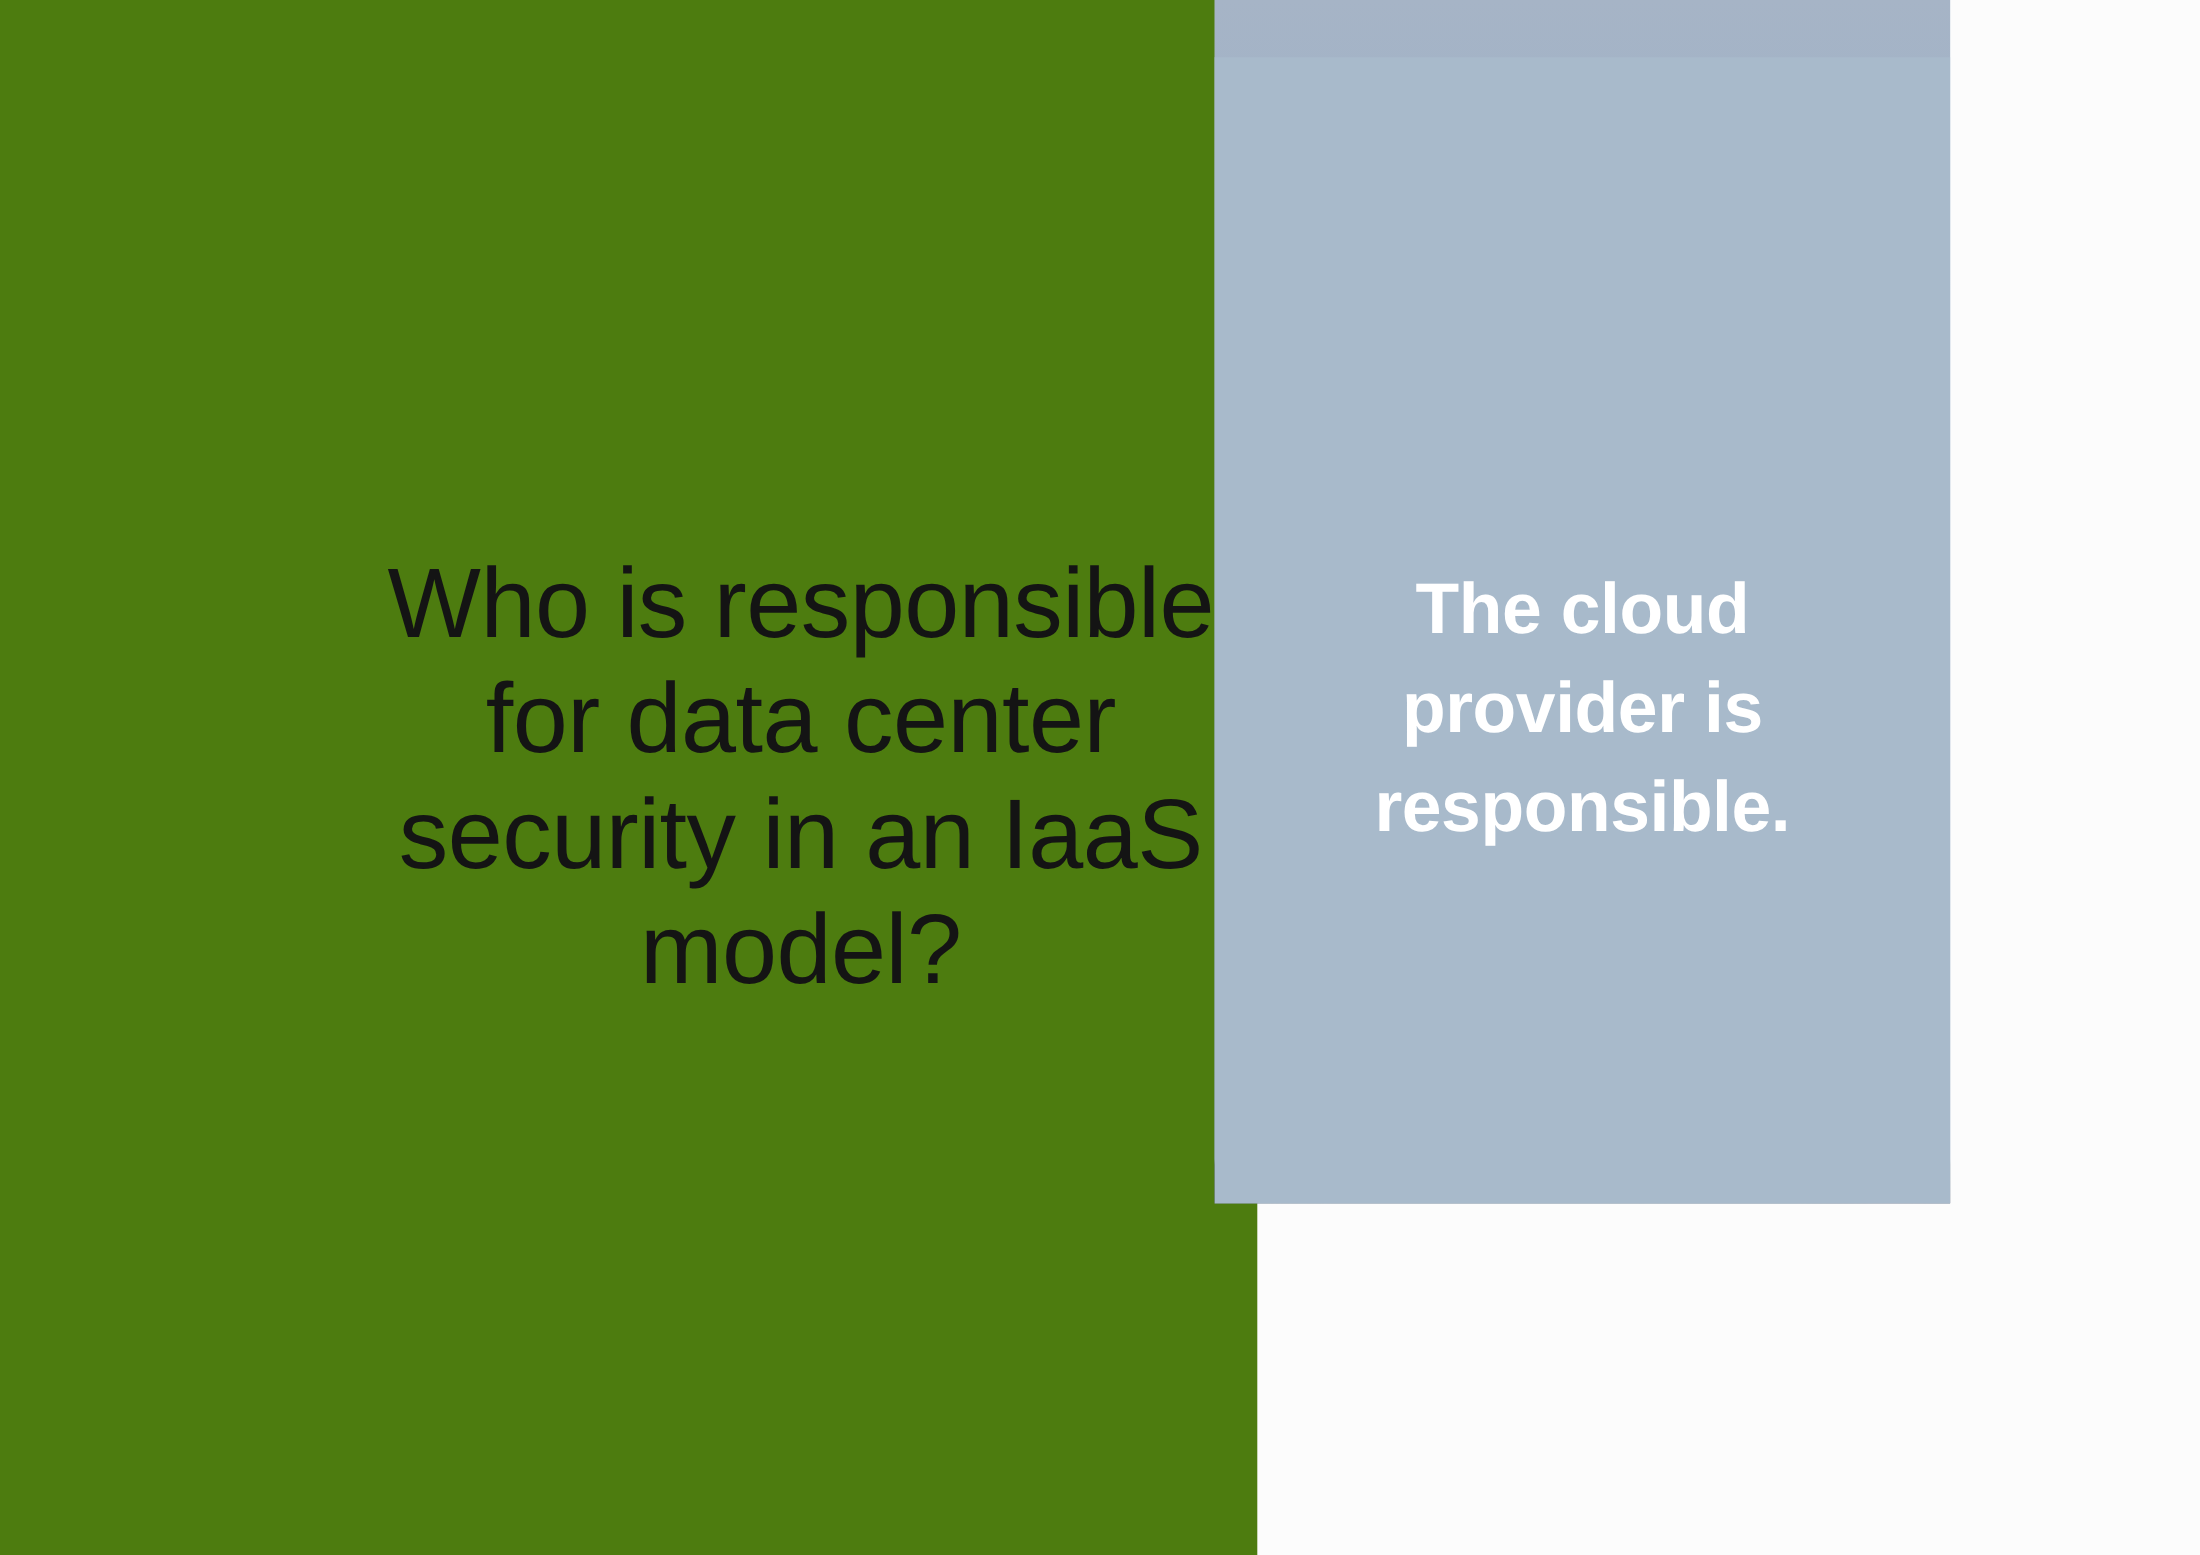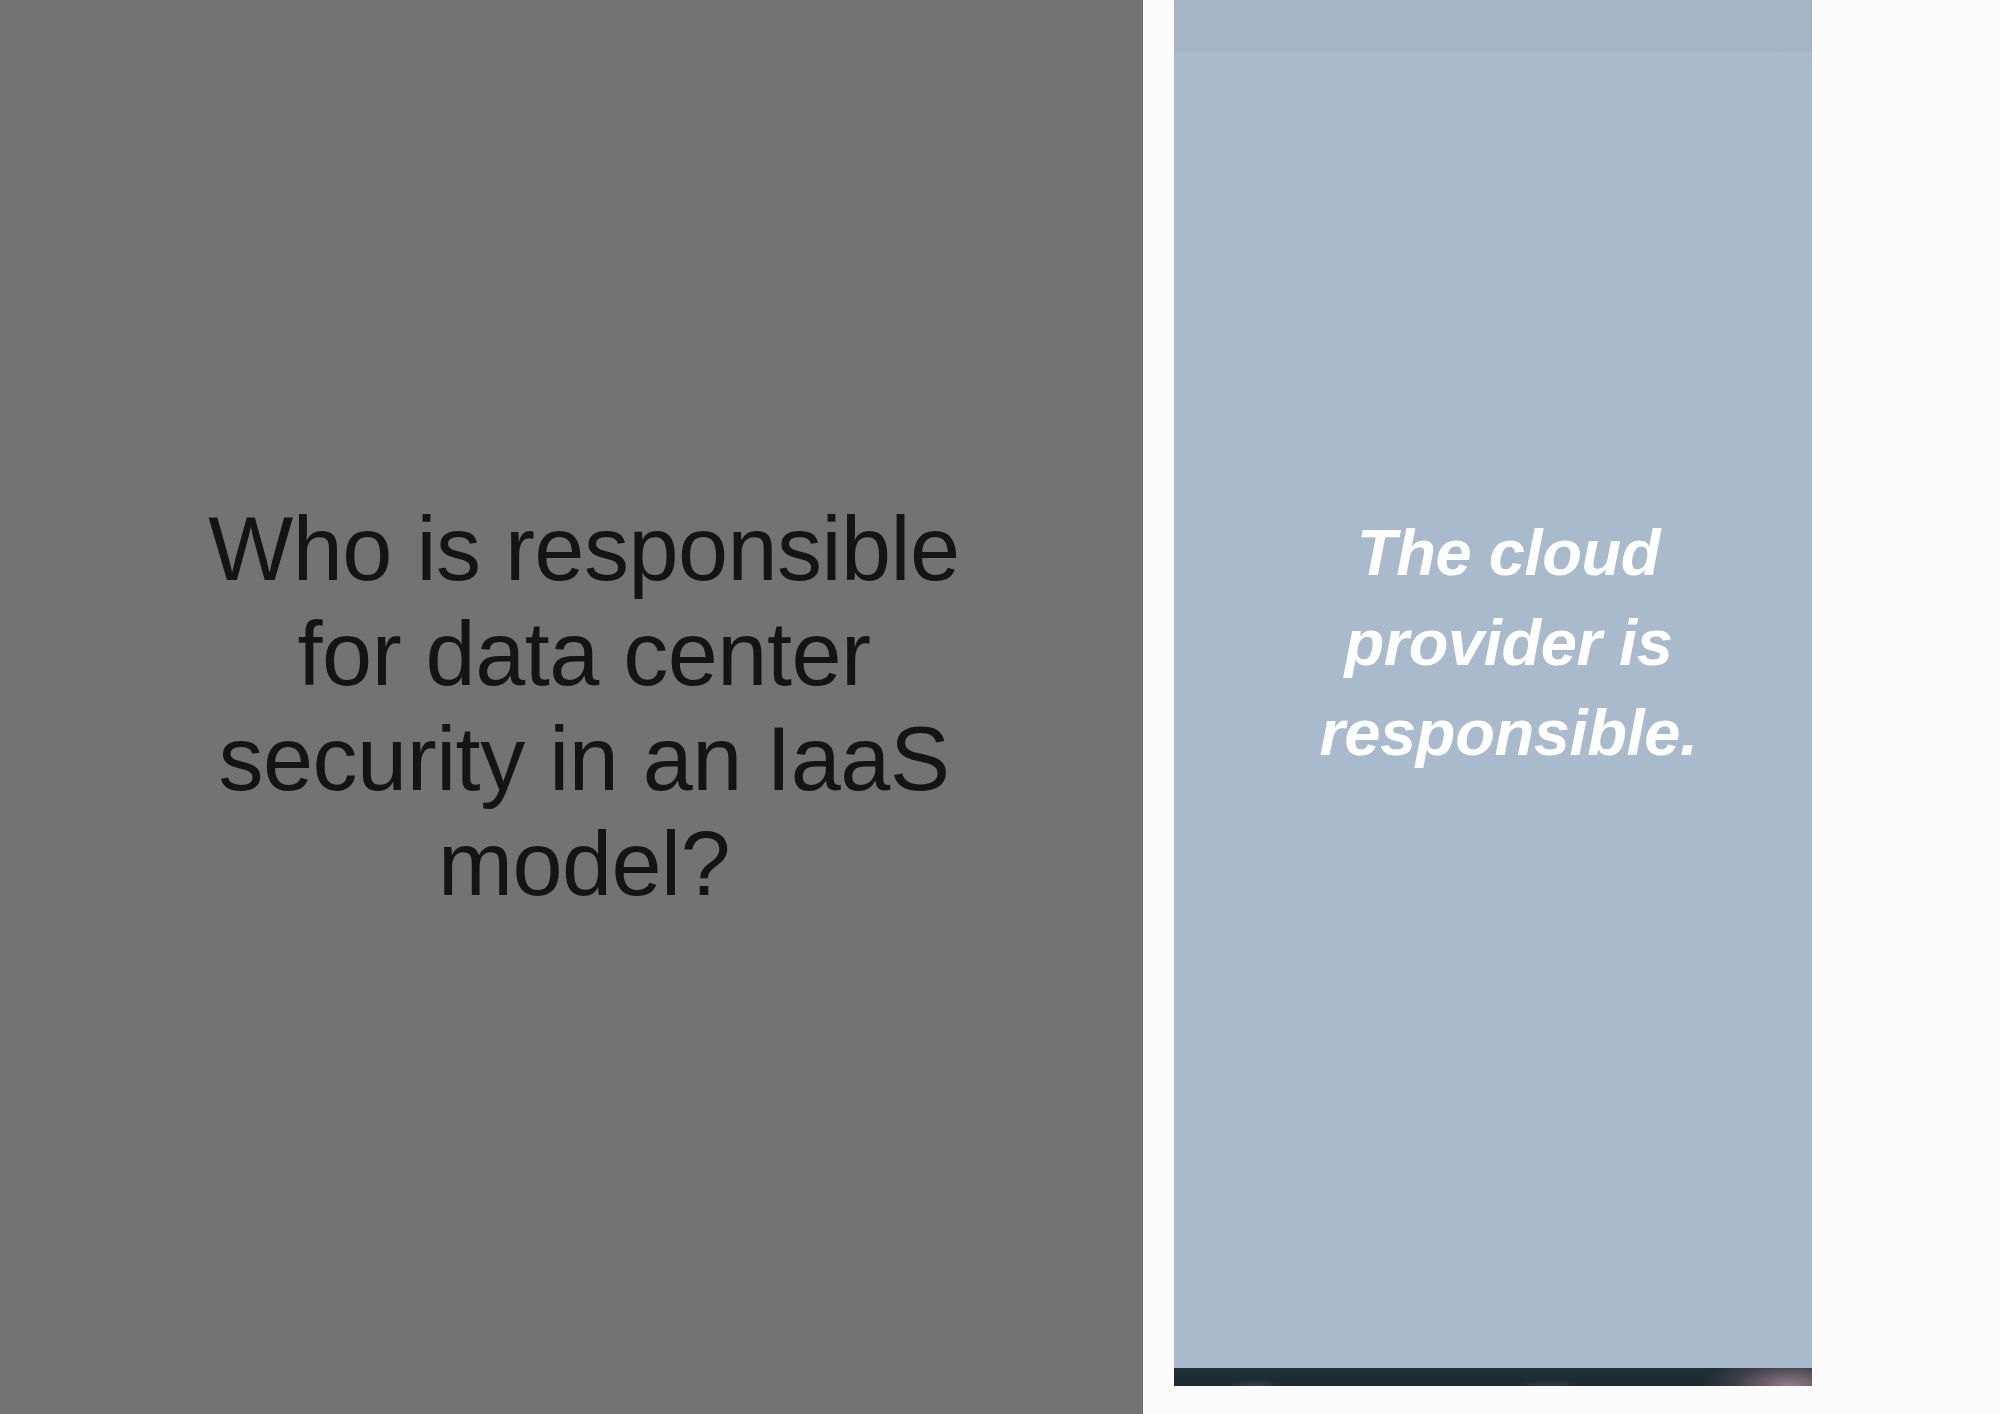--- a/index.html
+++ b/index.html
@@ -22,47 +22,46 @@
     background: #fcfcfc;
   }
 
   
   .question-pane {
     position: absolute;
     left: 0;
     top: 0;
     width: 1143px;
     height: 1414px;
-    background: #737373;
+    background: #4d7c0f;
     display: flex;
     align-items: center;
-    justify-content: center;
+    justify-content: flex-end;
   }
   .question-text {
     width: 830px;
     margin-left: 25px;
     text-align: center;
     font-family: "Liberation Sans", "DejaVu Sans", sans-serif;
     font-size: 90px;
     line-height: 105px;
     font-weight: 300;
     letter-spacing: -0.5px;
     color: #141414;
     -webkit-font-smoothing: antialiased;
   }
 
   
   .answer-pane {
     position: absolute;
-    left: 1174px;
+    left: 1104px;
     top: 0;
     width: 669px;
-    height: 1386px;
+    height: 1094px;
     overflow: hidden;
-    font-style: italic;
   }
 
   
   .photo-backdrop {
     position: absolute;
     inset: 0;
     background:
       
       radial-gradient(ellipse 120px 46px at 92% 100%, rgba(176,140,150,0.85) 0%, rgba(120,100,112,0.35) 45%, rgba(0,0,0,0) 72%),
       radial-gradient(ellipse 54px 30px at 12% 101%, rgba(150,170,178,0.55) 0%, rgba(0,0,0,0) 70%),

